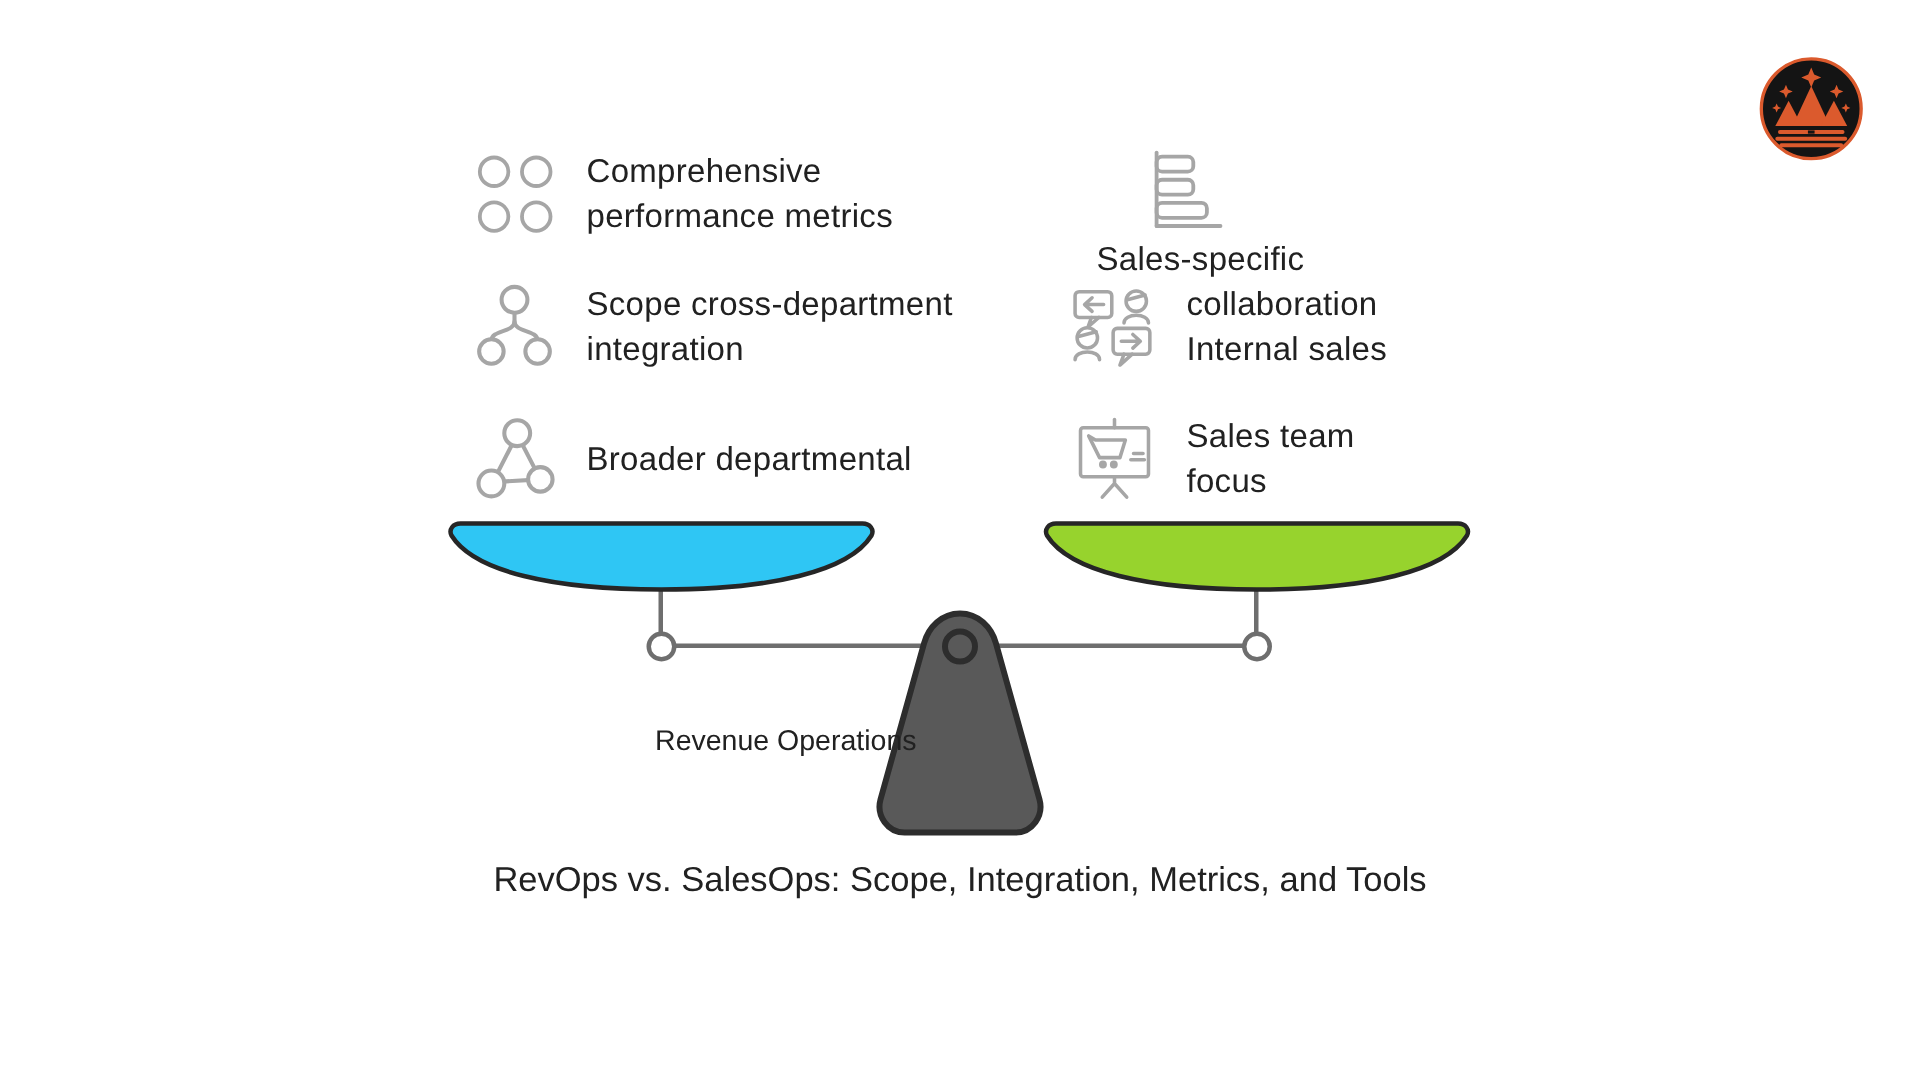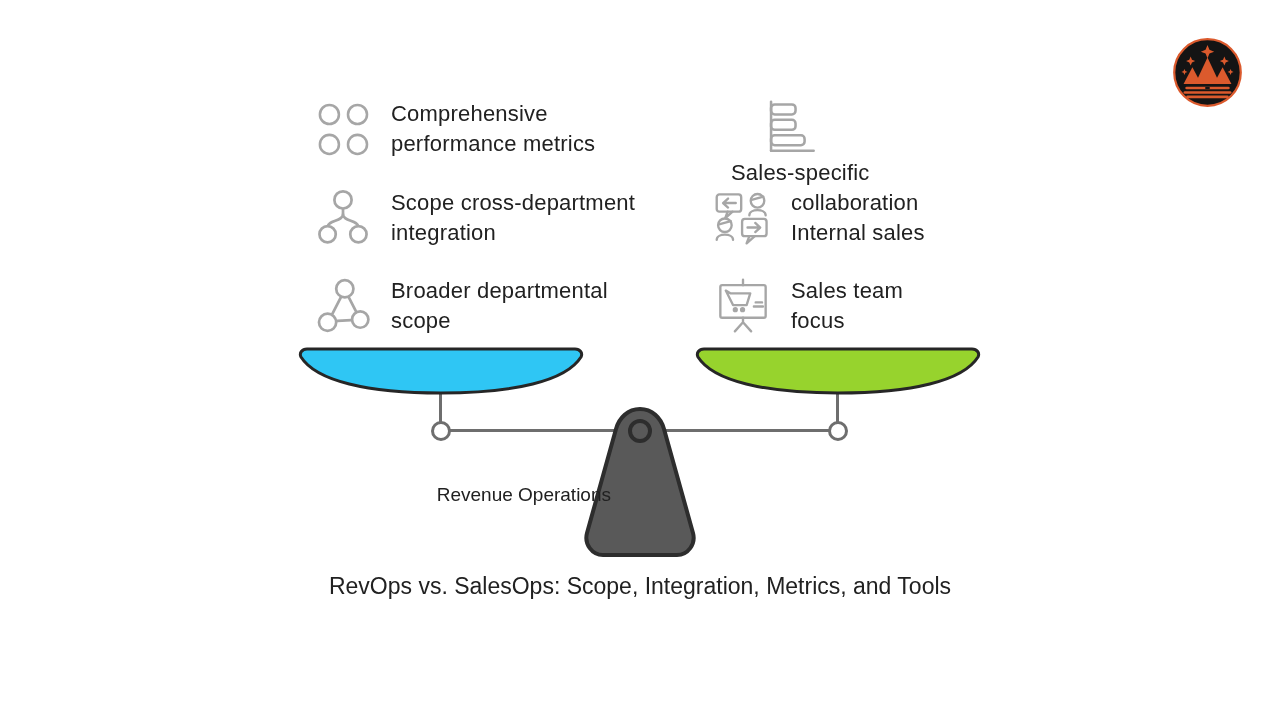--- a/index.html
+++ b/index.html
@@ -77,21 +77,20 @@
         <g class="icon-stroke" stroke-width="3">
           <path d="M34,14 L16,49 M34,14 L51,47 M16,49 L51,47"></path>
           <circle cx="34" cy="13" r="9.5" fill="#fff"></circle>
           <circle cx="15" cy="50" r="9.5" fill="#fff"></circle>
           <circle cx="51" cy="47" r="9" fill="#fff"></circle>
         </g>
       </svg>
     </div>
     <div class="feature-text">
       <div>Broader departmental</div>
-      <div>scope</div>
     </div>
   </div>
 
   <div class="feature-row" style="left:713px;top:98px;flex-direction:column;">
     <div class="icon-box">
       <svg viewBox="0 0 64 64">
         <g class="icon-stroke" stroke-width="2.8">
           <path d="M10,3 V57"></path>
           <path d="M10,57 H57"></path>
           <rect x="10" y="6" width="27" height="11" rx="4"></rect>

